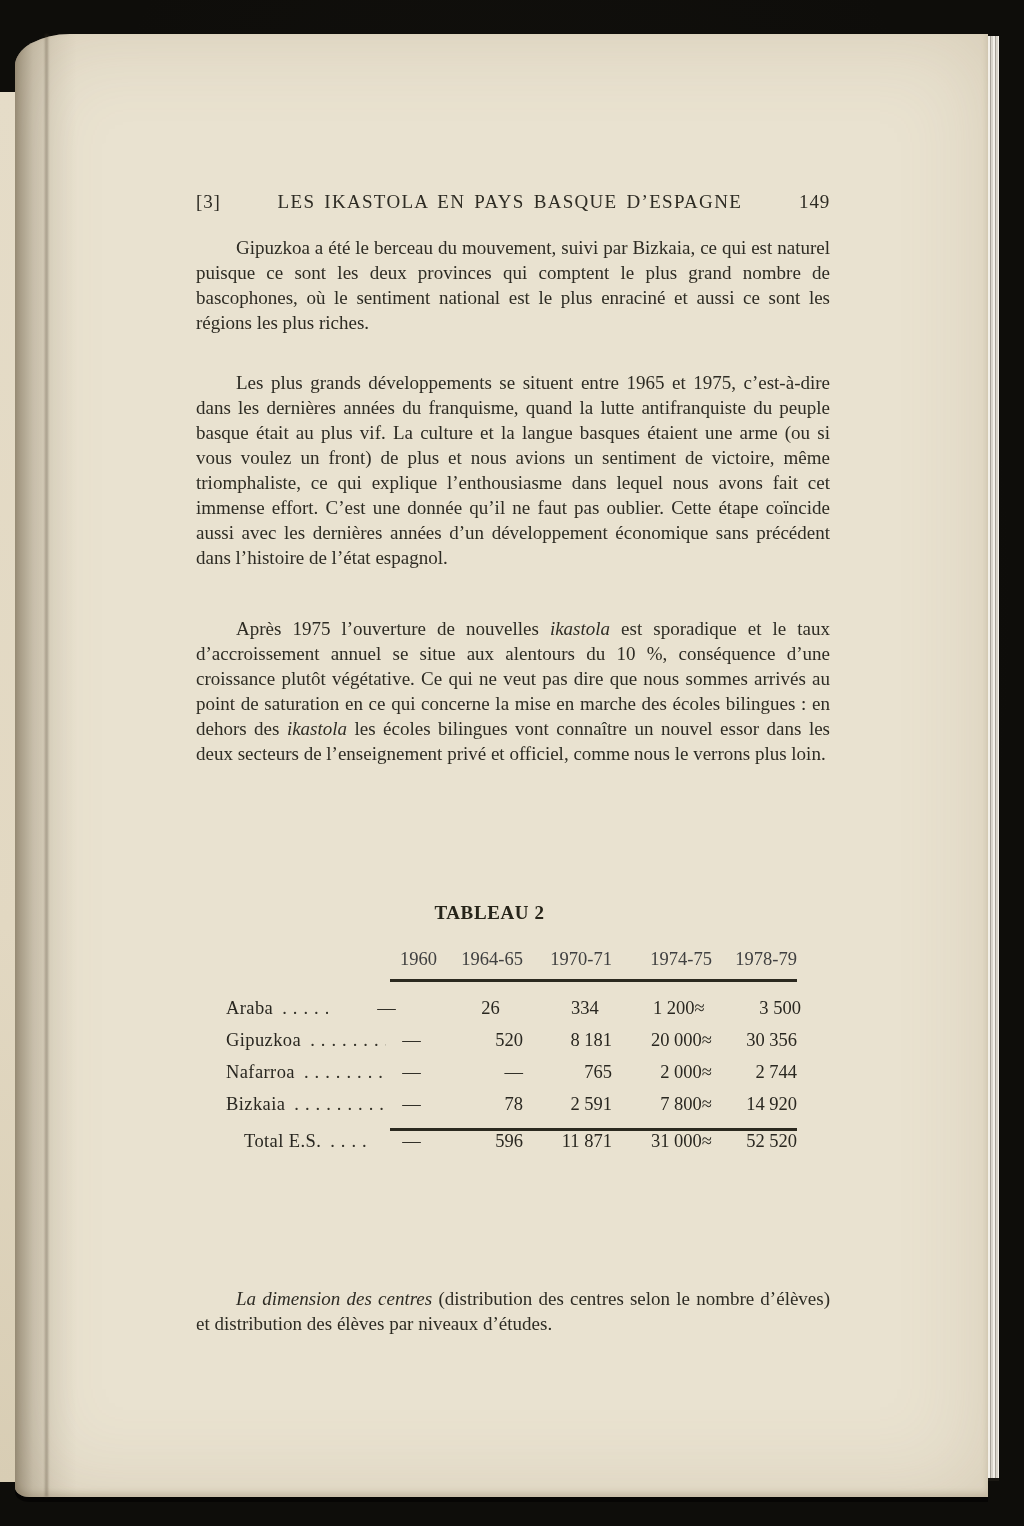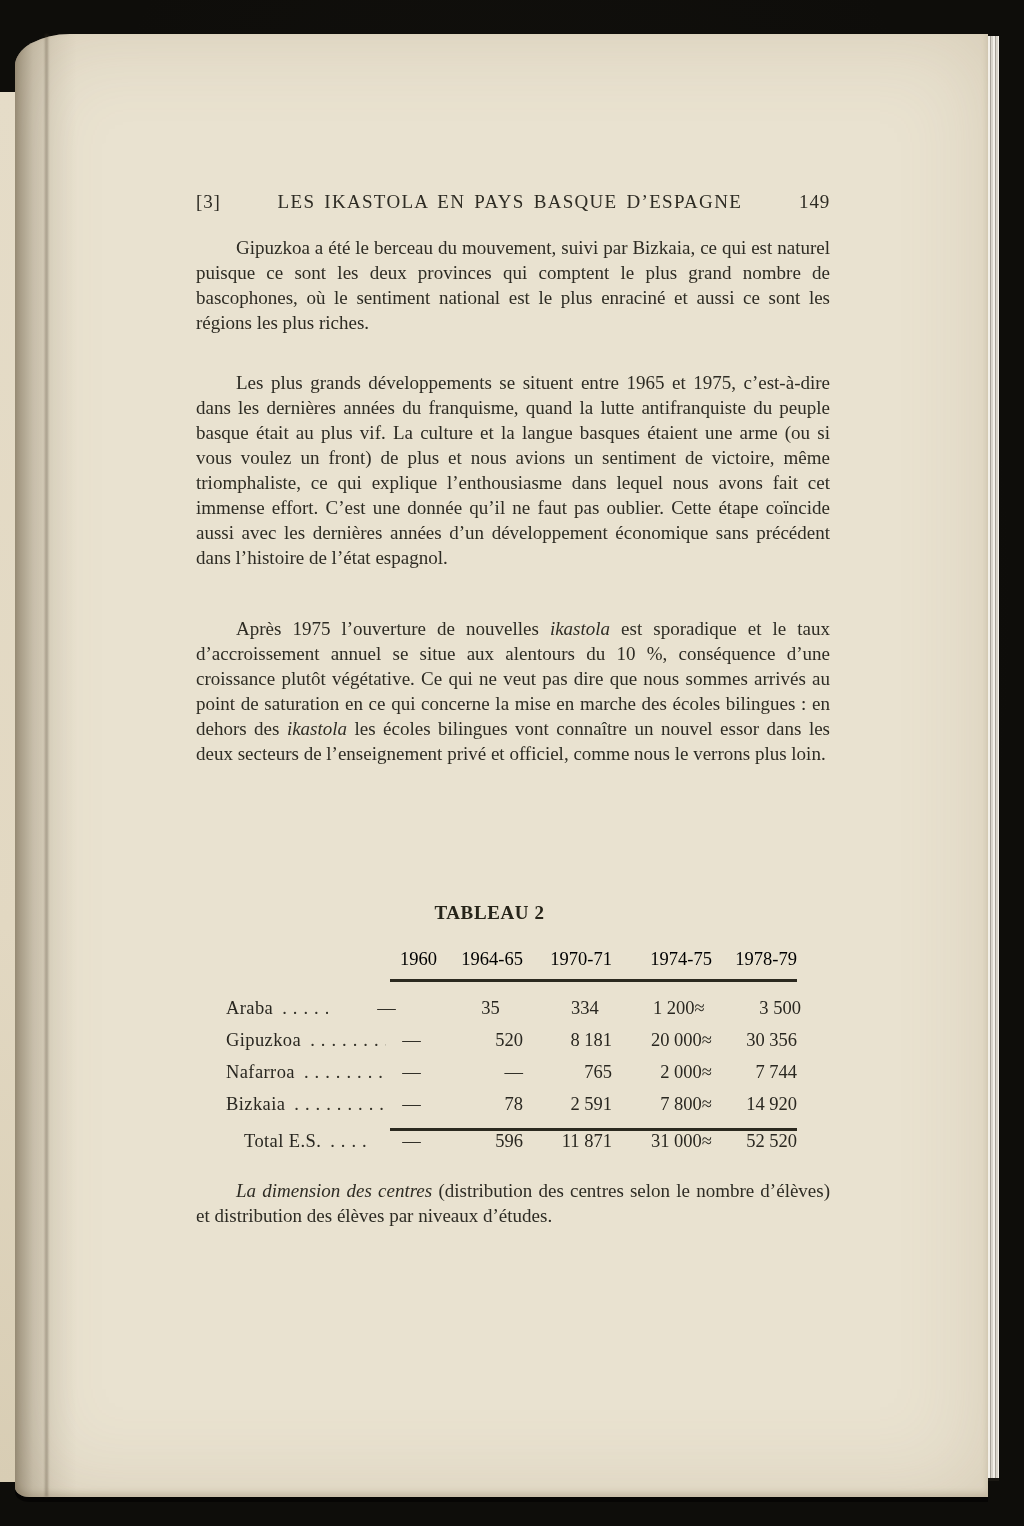--- a/index.html
+++ b/index.html
@@ -88,30 +88,30 @@
   .ikt-table{
     top:758px;left:30px;width:575px;font-size:18.5px;color:#292720;
   }
   .t-row{display:flex;align-items:baseline;white-space:nowrap;}
   .cl{width:160px;display:inline-block;overflow:hidden;}
   .cl .lbl{letter-spacing:0.4px;}
   .leader{letter-spacing:6px;margin-left:9px;color:#35332a;}
   .c{display:inline-block;text-align:right;}
   .c0{width:51px;text-align:center;}
   .c1{width:86px;}.c2{width:89px;}.c3{width:100px;}.c4{width:85px;}
-  .t-head{font-size:18.5px;color:#000000;}
+  .t-head{font-size:18.5px;color:#404040;}
   .t-head .c0{text-align:right;}
   .rule{margin-left:164px;width:407px;height:3px;background:#2b291f;margin-top:9px;}
   .row-first{margin-top:16px;gap:42px;}
   .row-next{margin-top:11px;}
   .rule-bottom{margin-top:13px;}
   .row-total{}
   .ct{padding-left:18px;width:142px;}
 
-  .closing{top:987px;}
+  .closing{top:1095px;}
 </style>
 </head>
 <body>
 
 <div class="scan-bg"></div>
 <div class="prev-edge"></div>
 
 <div class="page">
   <div class="gutter"></div>
   <div class="crease"></div>
@@ -142,42 +142,42 @@
         <span class="c c2">1970-71</span>
         <span class="c c3">1974-75</span>
         <span class="c c4">1978-79</span>
       </div>
 
       <div class="rule"></div>
 
       <div class="t-row row-first">
         <span class="cl"><span class="lbl">Araba</span><span class="leader">..........</span></span>
         <span class="c c0">—</span>
-        <span class="c c1">35</span>
+        <span class="c c1">26</span>
         <span class="c c2">334</span>
         <span class="c c3">1 200≈</span>
         <span class="c c4">3 500</span>
       </div>
 
       <div class="t-row row-next">
         <span class="cl"><span class="lbl">Gipuzkoa</span><span class="leader">........</span></span>
         <span class="c c0">—</span>
         <span class="c c1">520</span>
         <span class="c c2">8 181</span>
         <span class="c c3">20 000≈</span>
         <span class="c c4">30 356</span>
       </div>
 
       <div class="t-row row-next">
         <span class="cl"><span class="lbl">Nafarroa</span><span class="leader">........</span></span>
         <span class="c c0">—</span>
         <span class="c c1">—</span>
         <span class="c c2">765</span>
         <span class="c c3">2 000≈</span>
-        <span class="c c4">7 744</span>
+        <span class="c c4">2 744</span>
       </div>
 
       <div class="t-row row-next">
         <span class="cl"><span class="lbl">Bizkaia</span><span class="leader">..........</span></span>
         <span class="c c0">—</span>
         <span class="c c1">78</span>
         <span class="c c2">2 591</span>
         <span class="c c3">7 800≈</span>
         <span class="c c4">14 920</span>
       </div>

